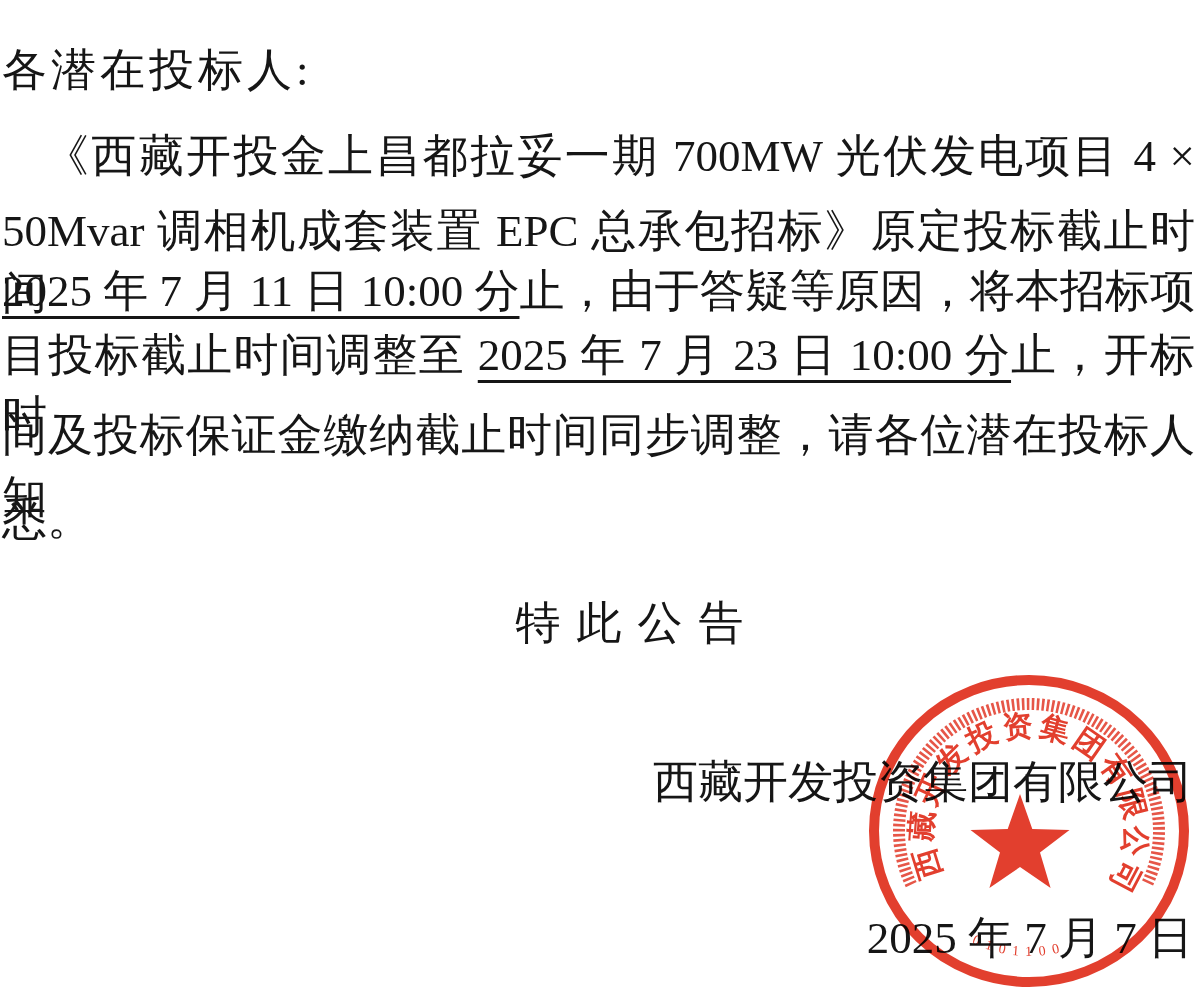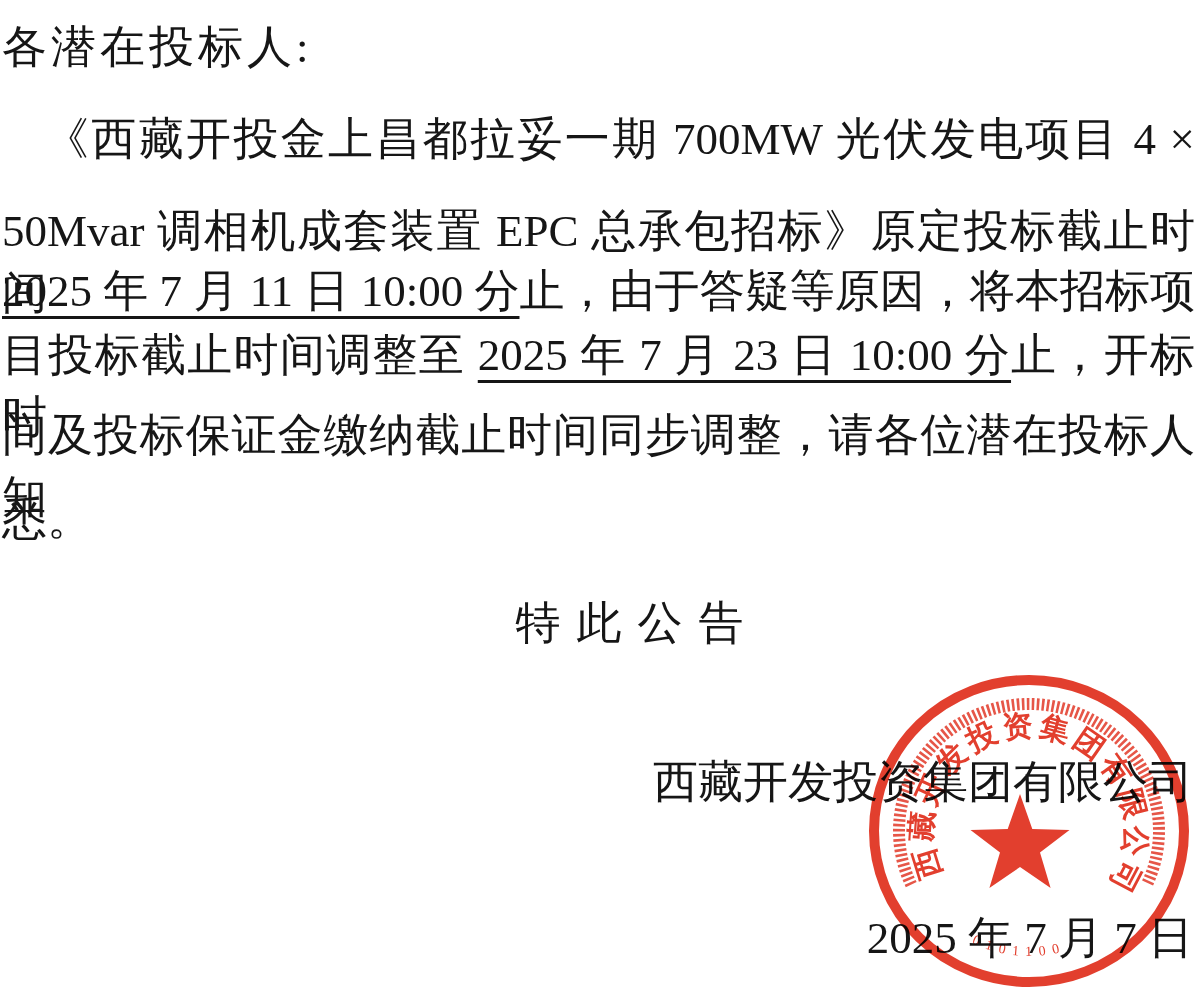--- a/index.html
+++ b/index.html
@@ -45,23 +45,23 @@
     width:326px;height:318px;
     mix-blend-mode:multiply;
     opacity:.93;
   }
 </style>
 </head>
 <body>
 
 <div class="page">
 
-  <div class="tline salutation" style="top:16px">各潜在投标人:</div>
+  <div class="tline salutation" style="top:39px">各潜在投标人:</div>
 
-  <div class="tline just indent1" style="top:108px">《西藏开投金上昌都拉妥一期 700MW 光伏发电项目 4 ×</div>
+  <div class="tline just indent1" style="top:125px">《西藏开投金上昌都拉妥一期 700MW 光伏发电项目 4 ×</div>
 
   <div class="tline just" style="top:200px">50Mvar 调相机成套装置 EPC 总承包招标》原定投标截止时间</div>
 
   <div class="tline just" style="top:260px"><span class="u">2025 年 7 月 11 日 10:00 分</span><span>止，由于答疑等原因，将本招标项</span></div>
 
   <div class="tline just" style="top:324px"><span>目投标截止时间调整至 </span><span class="u">2025 年 7 月 23 日 10:00 分</span><span>止，开标时</span></div>
 
   <div class="tline just" style="top:404px">间及投标保证金缴纳截止时间同步调整，请各位潜在投标人知</div>
 
   <div class="tline" style="top:488px">悉。</div>

